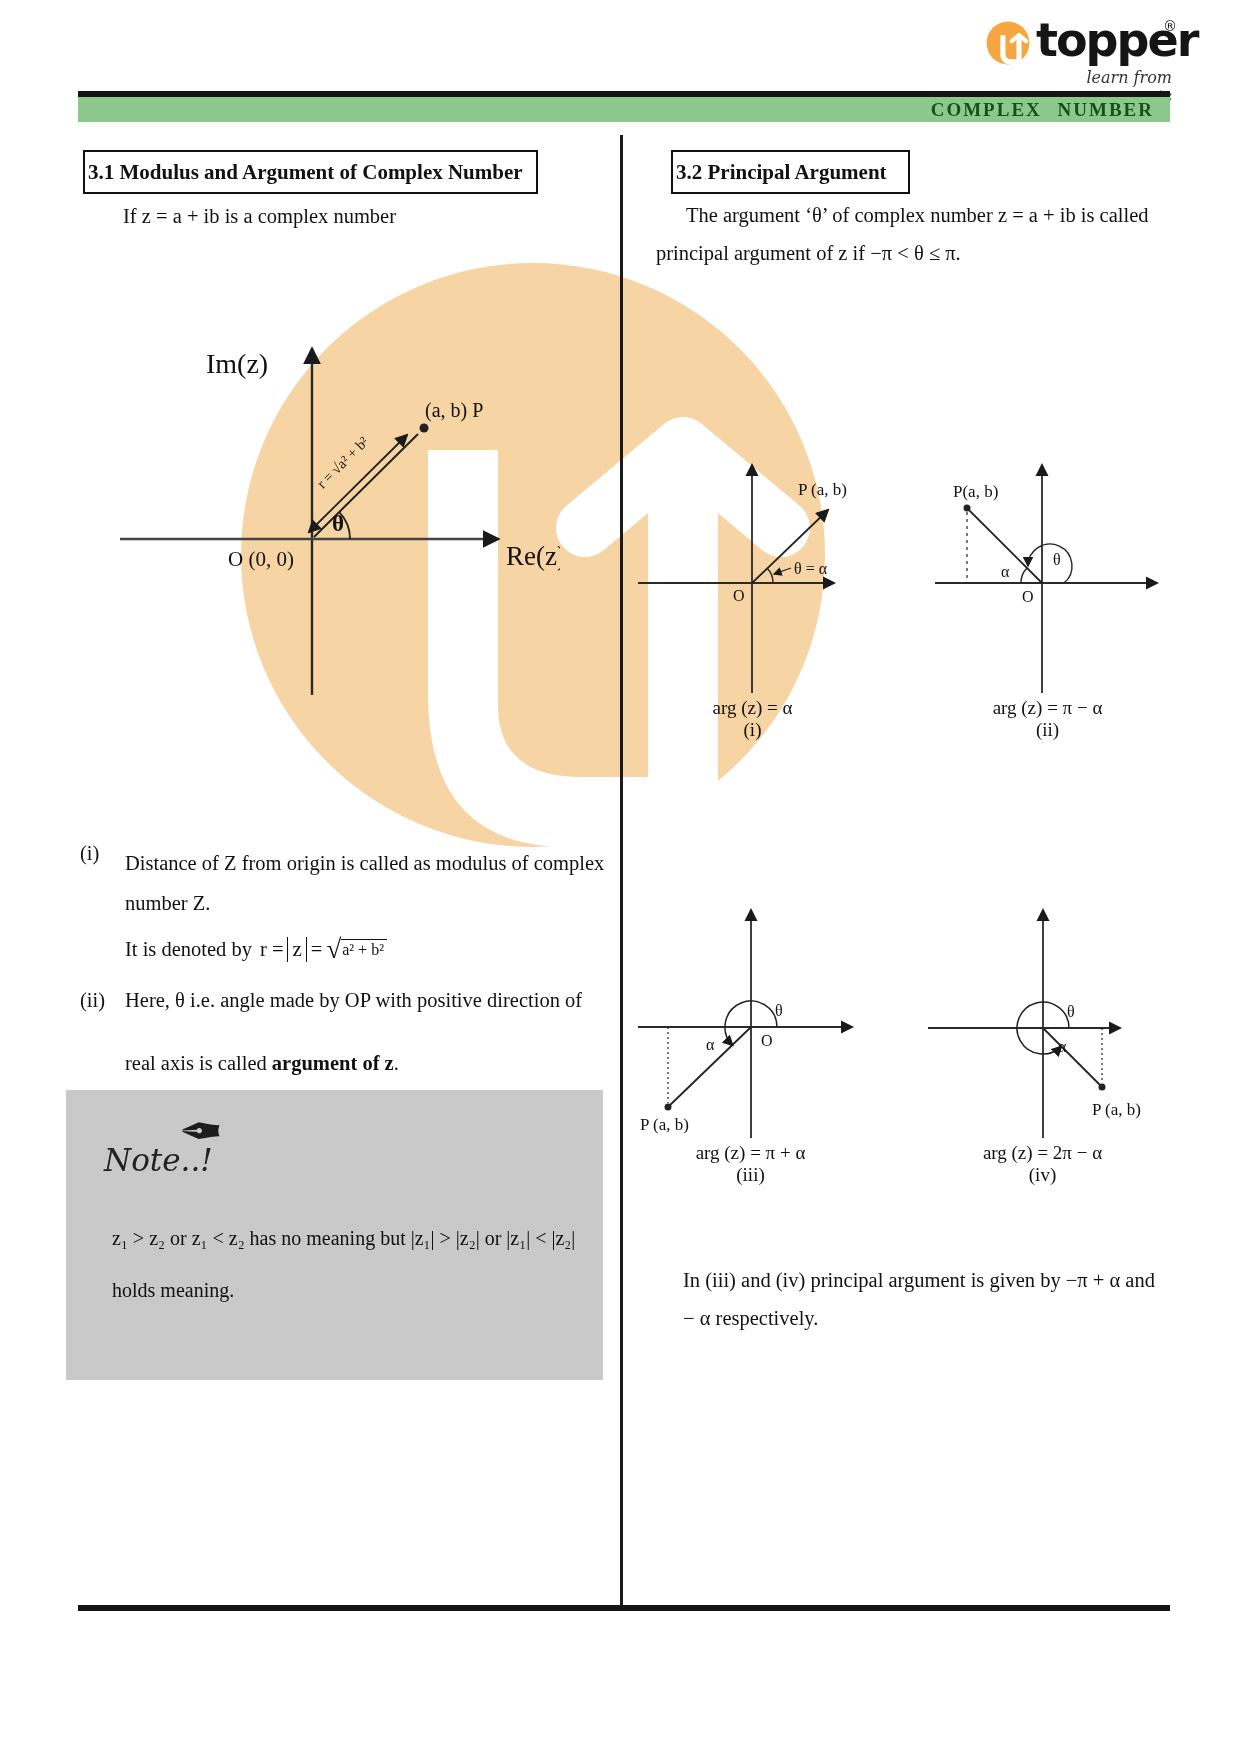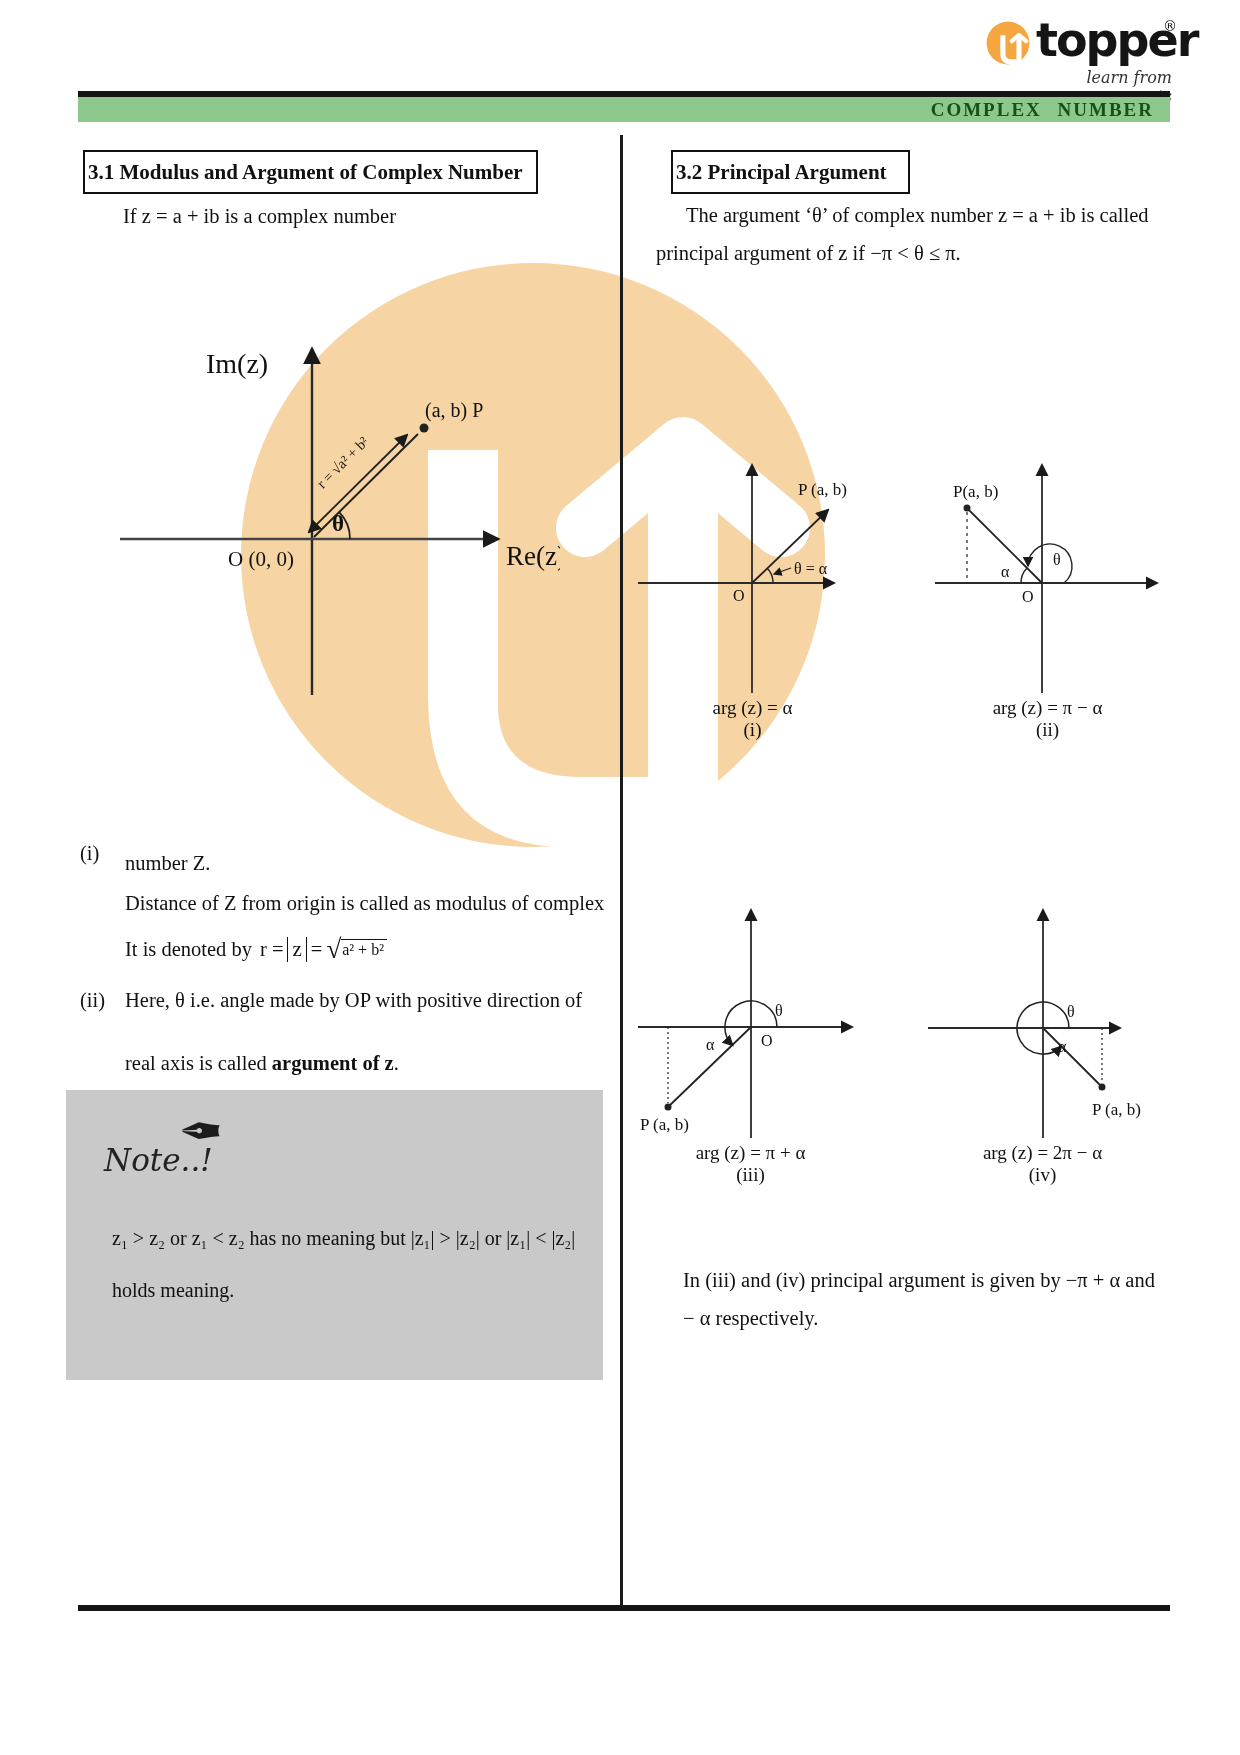--- a/index.html
+++ b/index.html
@@ -88,22 +88,22 @@
     <circle cx="314" cy="93" r="4.5" fill="#222"></circle>
     <text x="315" y="82" font-size="20">(a, b) P</text>
     <line x1="199" y1="197" x2="297" y2="100" stroke="#222" stroke-width="1.8" marker-start="url(#ah)" marker-end="url(#ah)"></line>
     <text x="236" y="131" font-size="14.5" transform="rotate(-45 236 131)" text-anchor="middle">r = √a² + b²</text>
     <path d="M 240,204 A 38 38 0 0 0 229,177" fill="none" stroke="#222" stroke-width="1.8"></path>
     <text x="222" y="196" font-size="23" font-weight="bold">θ</text>
   </svg>
 
   <div class="abs txt" style="left:80px;top:843px;z-index:2">(i)</div>
   <div class="abs lines" style="left:125px;top:843px;z-index:2">
+    <div>Distance of Z from origin is called as modulus of complex</div>
     <div>number Z.</div>
-    <div>Distance of Z from origin is called as modulus of complex</div>
   </div>
 
   <div class="abs frow" style="left:125px;top:928px;height:42px;z-index:2">
     <span>It is denoted by</span>
     <span class="gap"></span>
     <span>r =</span>
     <span class="absz">z</span>
     <span>=</span>
     <span class="sqrtsign">√</span>
     <span class="radicand">a² + b²</span>

